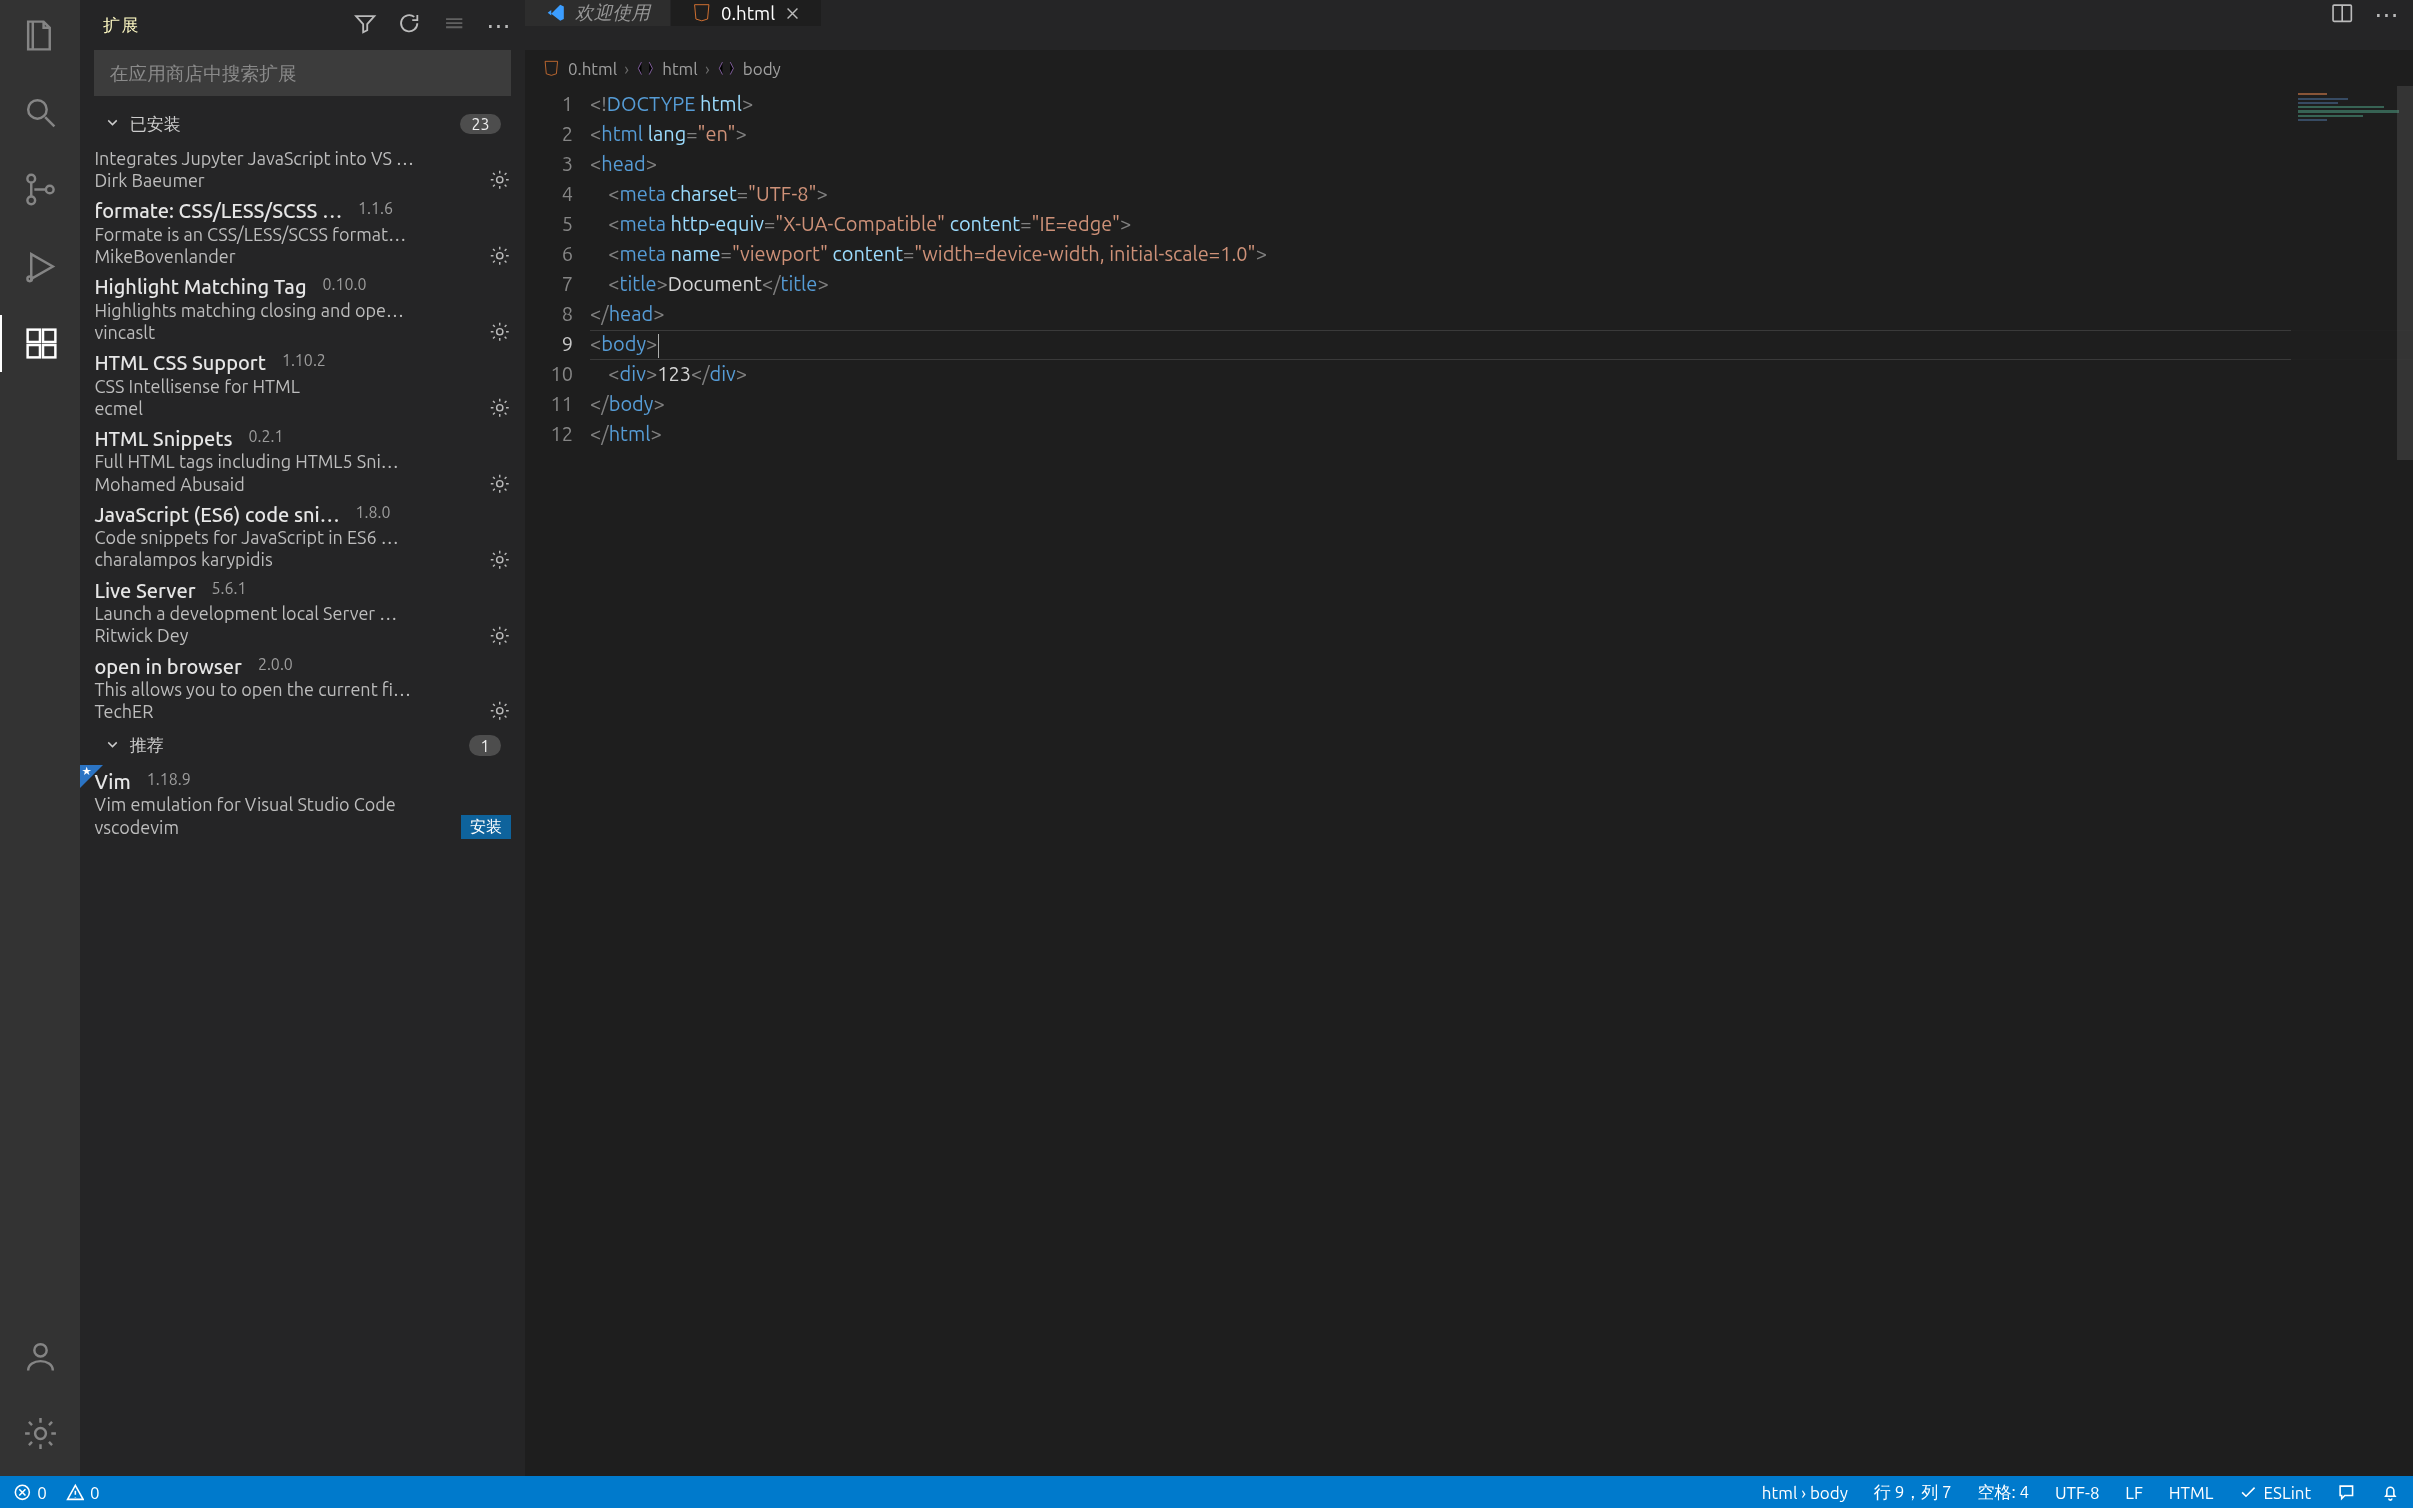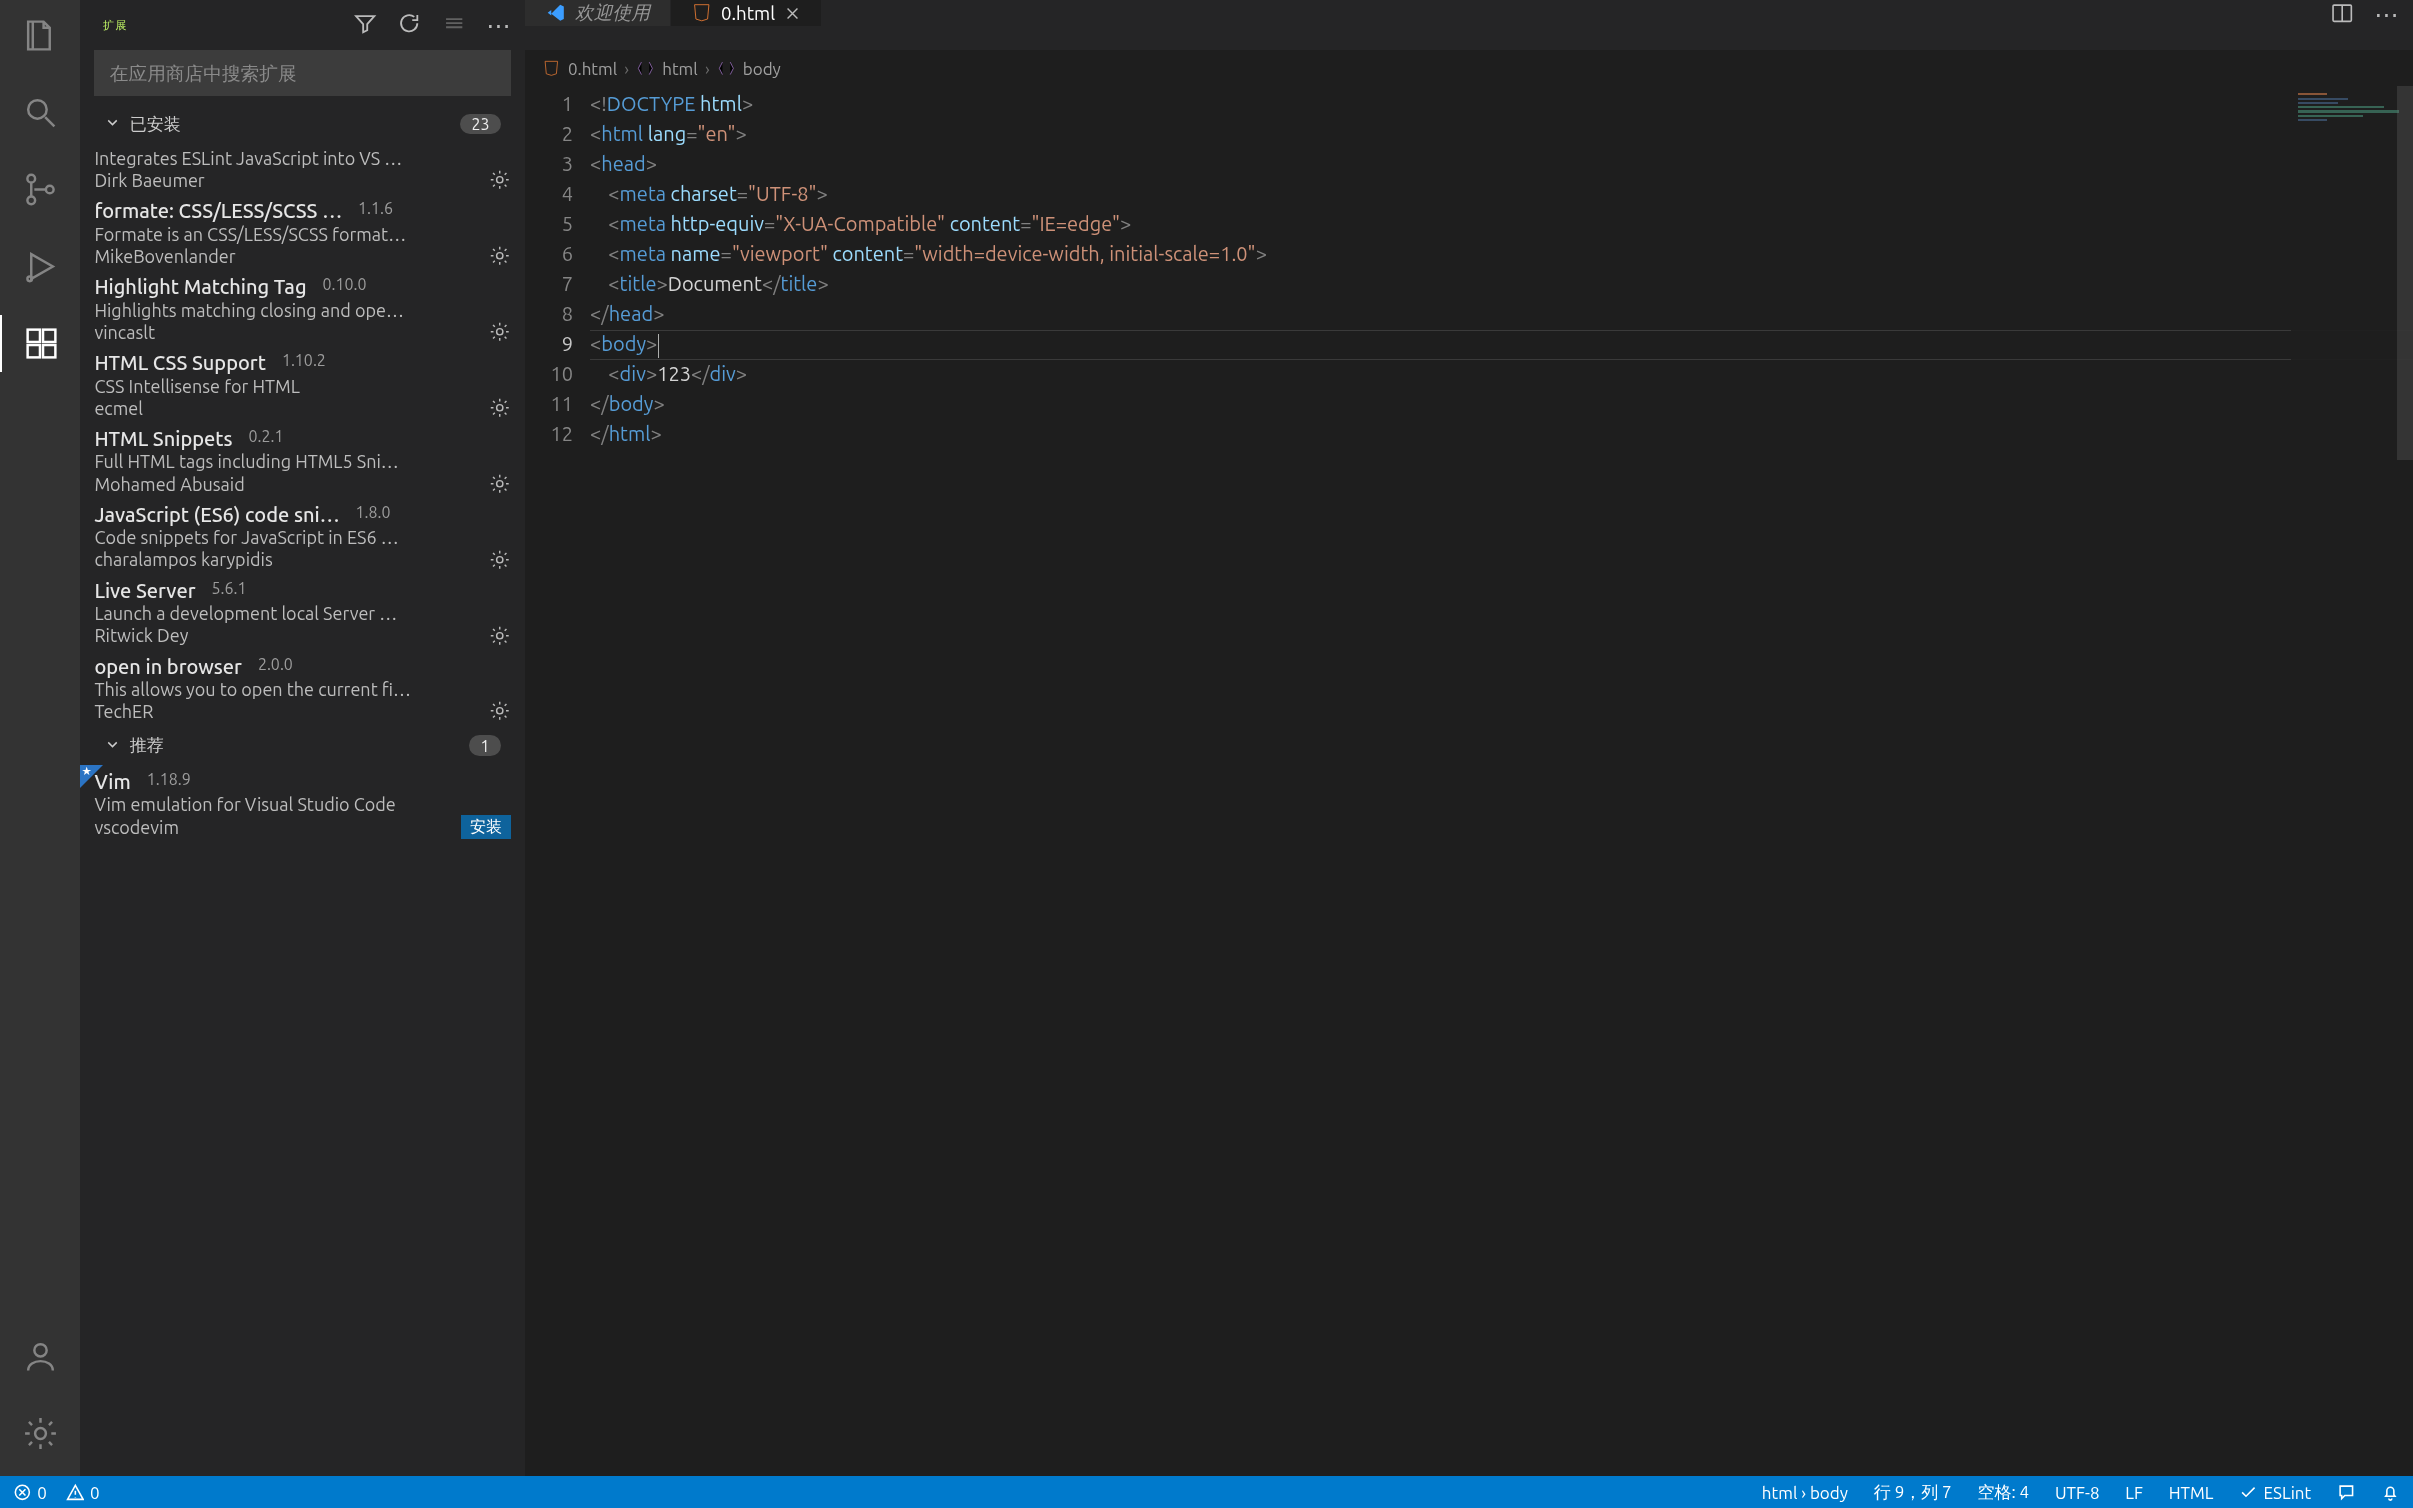--- a/index.html
+++ b/index.html
@@ -12,21 +12,21 @@
   .activitybar .top, .activitybar .bottom { display: flex; flex-direction: column; align-items: center; gap: 20px; }
   .activitybar .bottom { padding-bottom: 14.4px; }
   .ab-item { width: 100%; height: 57px; display: flex; align-items: center; justify-content: center; cursor: pointer; position: relative; }
   .ab-item.active { border-left: 2.9px solid #ffffff; }
   .ab-item svg { width: 37px; height: 37px; stroke: #858585; fill: none; stroke-width: 1.6; }
   .ab-item.active svg { stroke: #ffffff; }
 
   
   .sidebar { width: 445px; background: #252526; display: flex; flex-direction: column; color: #cccccc; font-size: 18.7px; }
   .sidebar-header { height: 50px; display: flex; align-items: center; justify-content: space-between; padding: 0 14.4px 0 23px; }
-  .sidebar-title { font-size: 11px; letter-spacing: 1.4px; color: #bef264; }
+  .sidebar-title { font-size: 17px; letter-spacing: 1.4px; color: #fef9c3; }
   .sidebar-actions { display: flex; gap: 20px; align-items: center; }
   .sidebar-actions svg { width: 24.4px; height: 24.4px; stroke: #bbbbbb; stroke-width: 1.8; fill: none; }
   .sidebar-actions .dots { font-size: 24.4px; color: #bbbbbb; line-height: 1; }
 
   .search-wrap { padding: 0 14.4px 8.6px 14.4px; }
   .search { width: 100%; height: 46px; background: #3c3c3c; border: 0.7px solid #3c3c3c; color: #cccccc; font-size: 18.7px; padding: 0 14.4px; }
   .search::placeholder { color: #8a8a8a; }
 
   .section { display: flex; flex-direction: column; }
   .section-header { height: 39px; display: flex; align-items: center; justify-content: space-between; padding: 0 24px; background: #252526; cursor: pointer; }
@@ -190,21 +190,21 @@
           <div class="lhs">
             <span class="chev"><svg viewBox="0 0 24 24">
                   <path d="M6 9l6 6 6-6"></path>
                 </svg></span>
             <span class="section-title">已安装</span>
           </div>
           <span class="badge">23</span>
         </div>
         <div class="ext-list" id="installed-list">
             <div class="ext-item">
-              <div class="ext-desc">Integrates ESLint JavaScript into VS …</div>
+              <div class="ext-desc">Integrates Jupyter JavaScript into VS …</div>
               <div class="ext-auth-row">
                 <span class="ext-auth">Dirk Baeumer</span>
                 <svg class="gear" viewBox="0 0 24 24">
                   <circle cx="12" cy="12" r="3.5"></circle>
                   <path d="M12 2v3M12 19v3M2 12h3M19 12h3M4.5 4.5l2 2M17.5 17.5l2 2M19.5 4.5l-2 2M6.5 17.5l-2 2"></path>
                 </svg>
               </div>
             </div>
             <div class="ext-item">
               <div class="ext-first-line">

